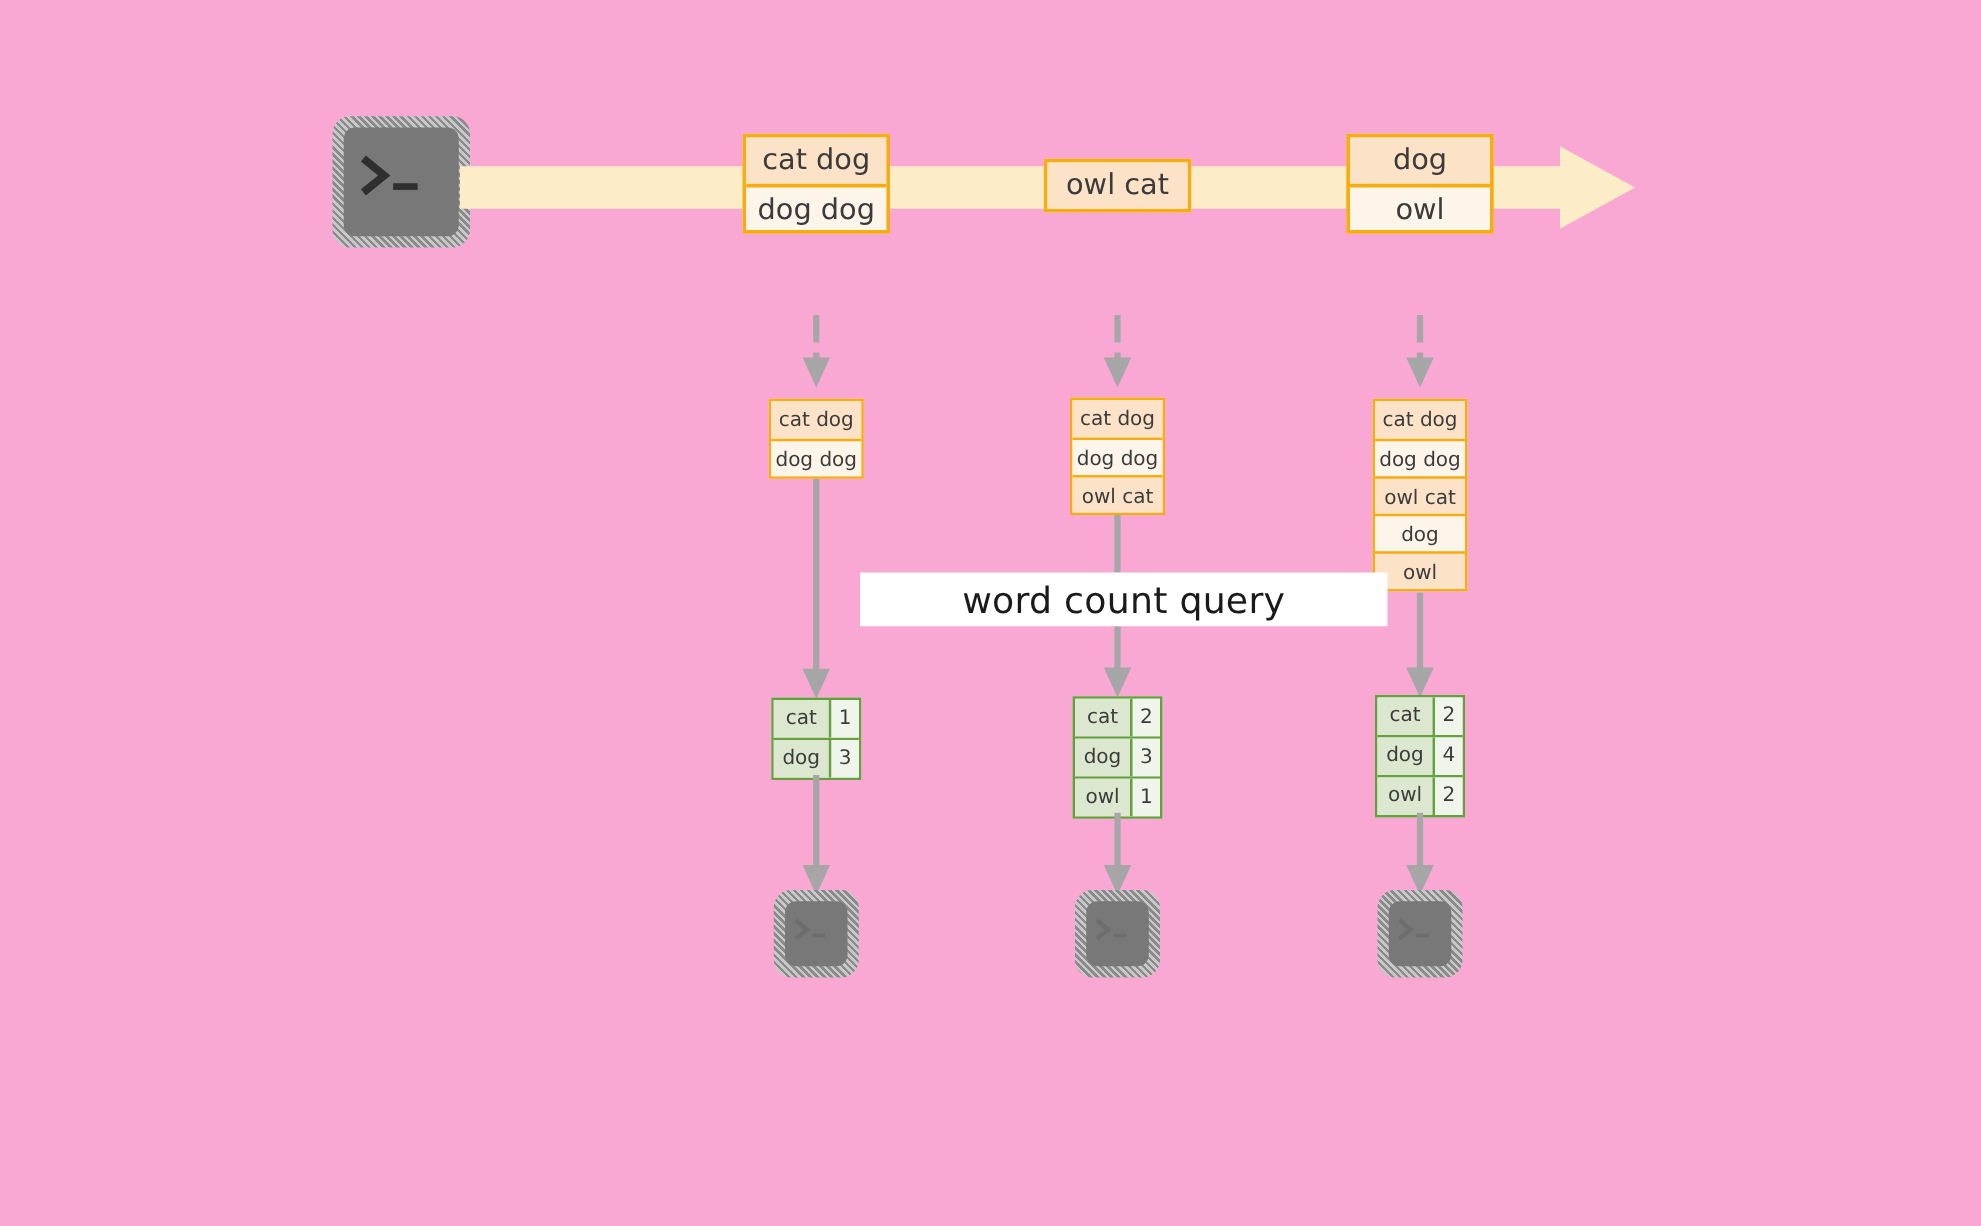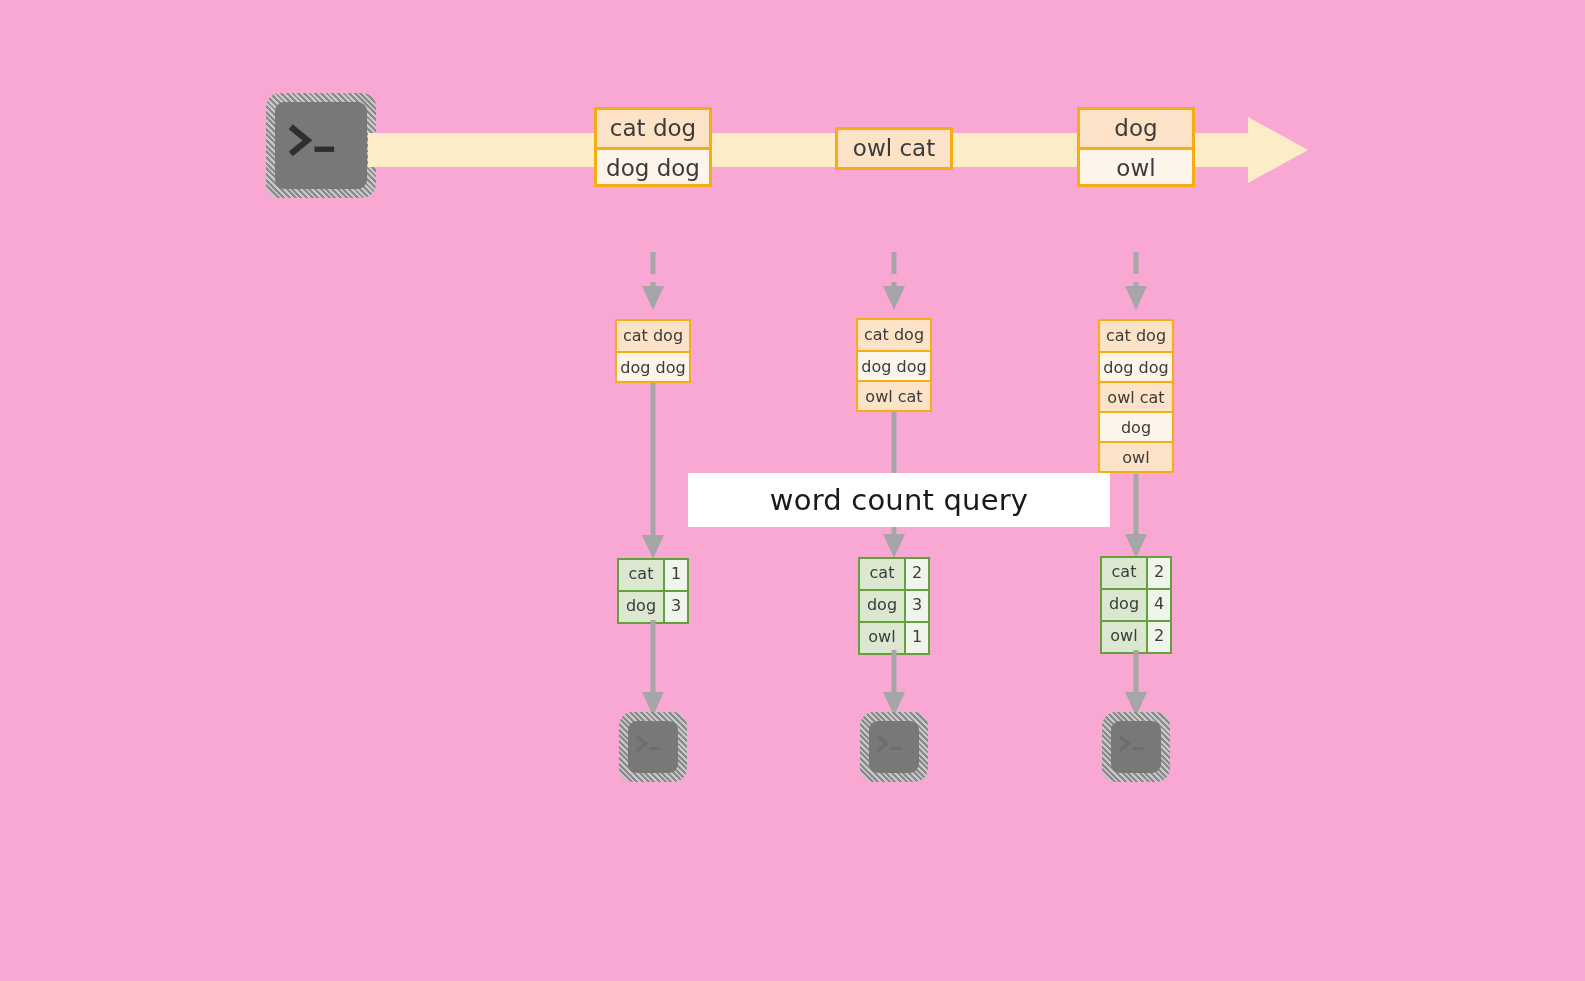--- a/index.html
+++ b/index.html
@@ -123,26 +123,25 @@
   .conn {
     position: absolute;
   }
 
   
   .query-band {
     position: absolute;
     left: 688px;
     top: 458px;
     width: 422px;
-    height: 54px;
+    height: 43px;
     background: #ffffff;
     display: flex;
     align-items: center;
     justify-content: center;
-    margin-top: 15px;
   }
   .query-band .qtext {
     font-size: 29px;
     color: #1a1a1a;
     white-space: nowrap;
     letter-spacing: 0.2px;
   }
 </style>
 </head>
 <body>

